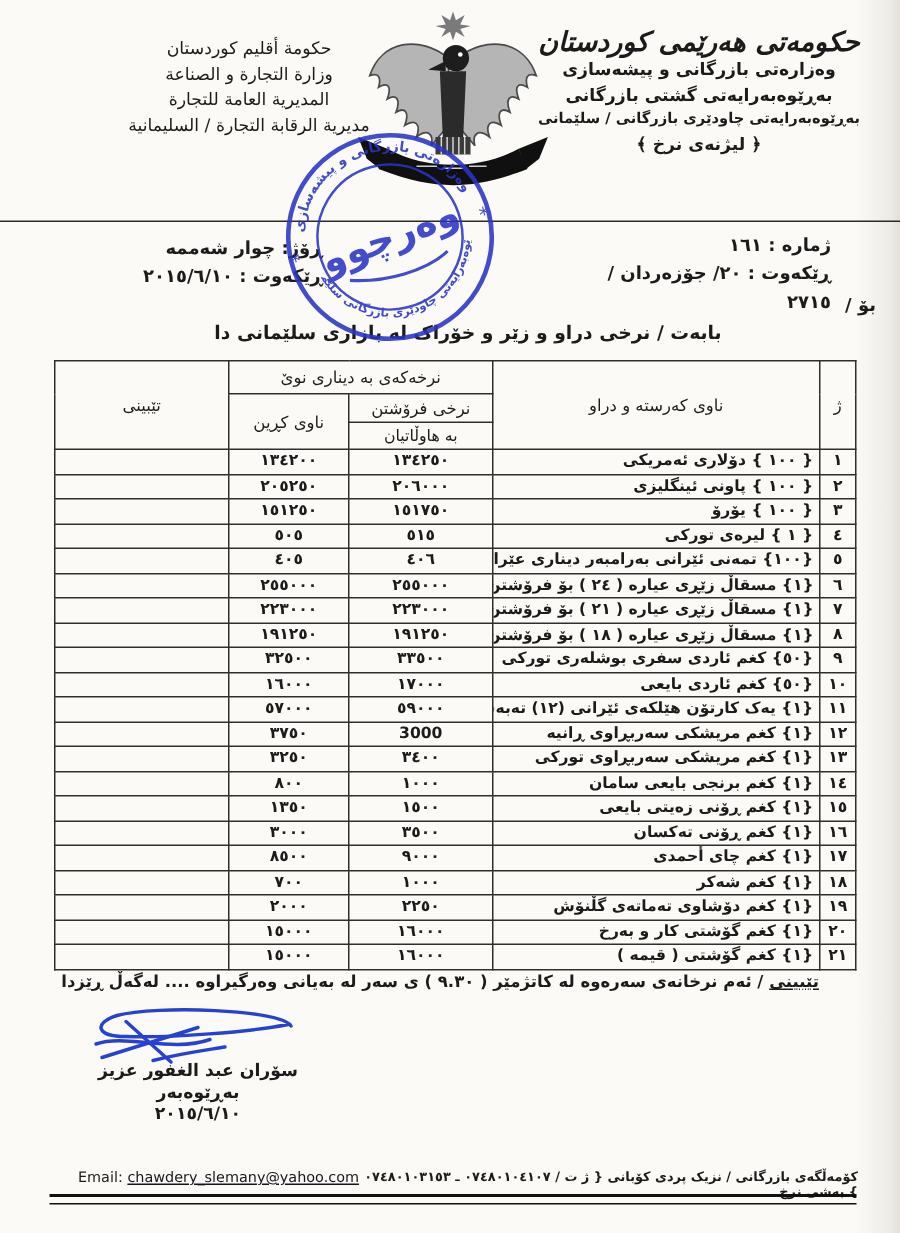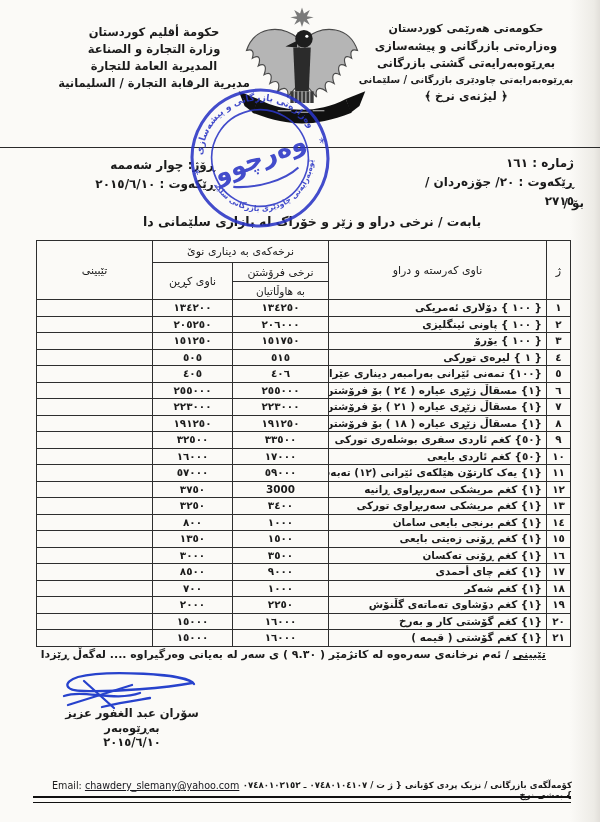--- a/index.html
+++ b/index.html
@@ -3,37 +3,37 @@
 <meta charset="utf-8">
 <style>
   html,body{margin:0;padding:0;}
   body{background:#e9e7e2;font-family:"DejaVu Sans", sans-serif;}
   .page{
     position:relative;width:600px;height:822px;margin:0 auto;
     background:linear-gradient(90deg,#fbfaf7 0%,#fbfaf7 95%,#edebe6 99%,#e2dfda 100%),#fbfaf7;
     color:#1b1b1b;overflow:hidden;
   }
   
-  .header-left{position:absolute;top:24px;left:38px;width:232px;text-align:center;
-    direction:rtl;font-weight:bold;font-size:11.5px;line-height:17px;}
+  .header-left{position:absolute;top:24px;left:50px;width:232px;text-align:center;
+    direction:rtl;font-weight:normal;font-size:11.5px;line-height:17px;}
   .header-right{position:absolute;top:20px;left:350px;width:232px;text-align:center;
     direction:rtl;font-weight:bold;}
-  .hr-l0{font-size:11px;line-height:18px;}
+  .hr-l0{font-size:18px;line-height:18px;font-style:italic;}
   .hr-l1,.hr-l2{font-size:11.5px;line-height:17px;}
   .hr-l3{font-size:9.8px;line-height:15px;}
   .hr-committee{font-size:11.5px;line-height:18px;letter-spacing:1px;}
   .emblem{position:absolute;top:4px;left:229px;width:146px;height:124px;z-index:2;}
   .hr-main{position:absolute;top:147px;left:0;width:600px;border-top:1.7px solid #2a2a2a;z-index:1;}
   
   .stamp{position:absolute;top:84px;left:186px;width:148px;height:148px;
     transform:rotate(-14deg);opacity:.88;z-index:6;}
   
   .meta-left{position:absolute;top:156px;left:40px;width:175px;direction:rtl;text-align:right;
     font-weight:bold;font-size:12px;line-height:19px;}
-  .meta-right{position:absolute;top:154px;left:402px;width:172px;direction:rtl;text-align:right;
+  .meta-right{position:absolute;top:154px;left:382px;width:172px;direction:rtl;text-align:right;
     font-weight:bold;font-size:12px;line-height:19px;}
   .to-line{position:absolute;top:196px;left:540px;width:44px;direction:rtl;
     font-weight:bold;font-size:12px;}
   .subject{position:absolute;top:214px;left:0;width:600px;text-align:center;direction:rtl;
     font-weight:bold;font-size:12.5px;padding-left:12px;}
   
   table.price{position:absolute;top:240px;left:36px;width:534px;border-collapse:collapse;
     direction:rtl;table-layout:fixed;}
   table.price th,table.price td{border:1px solid #2e2e2e;overflow:hidden;white-space:nowrap;}
   table.price th{font-size:11px;font-weight:normal;text-align:center;vertical-align:middle;padding:1px 2px;}

